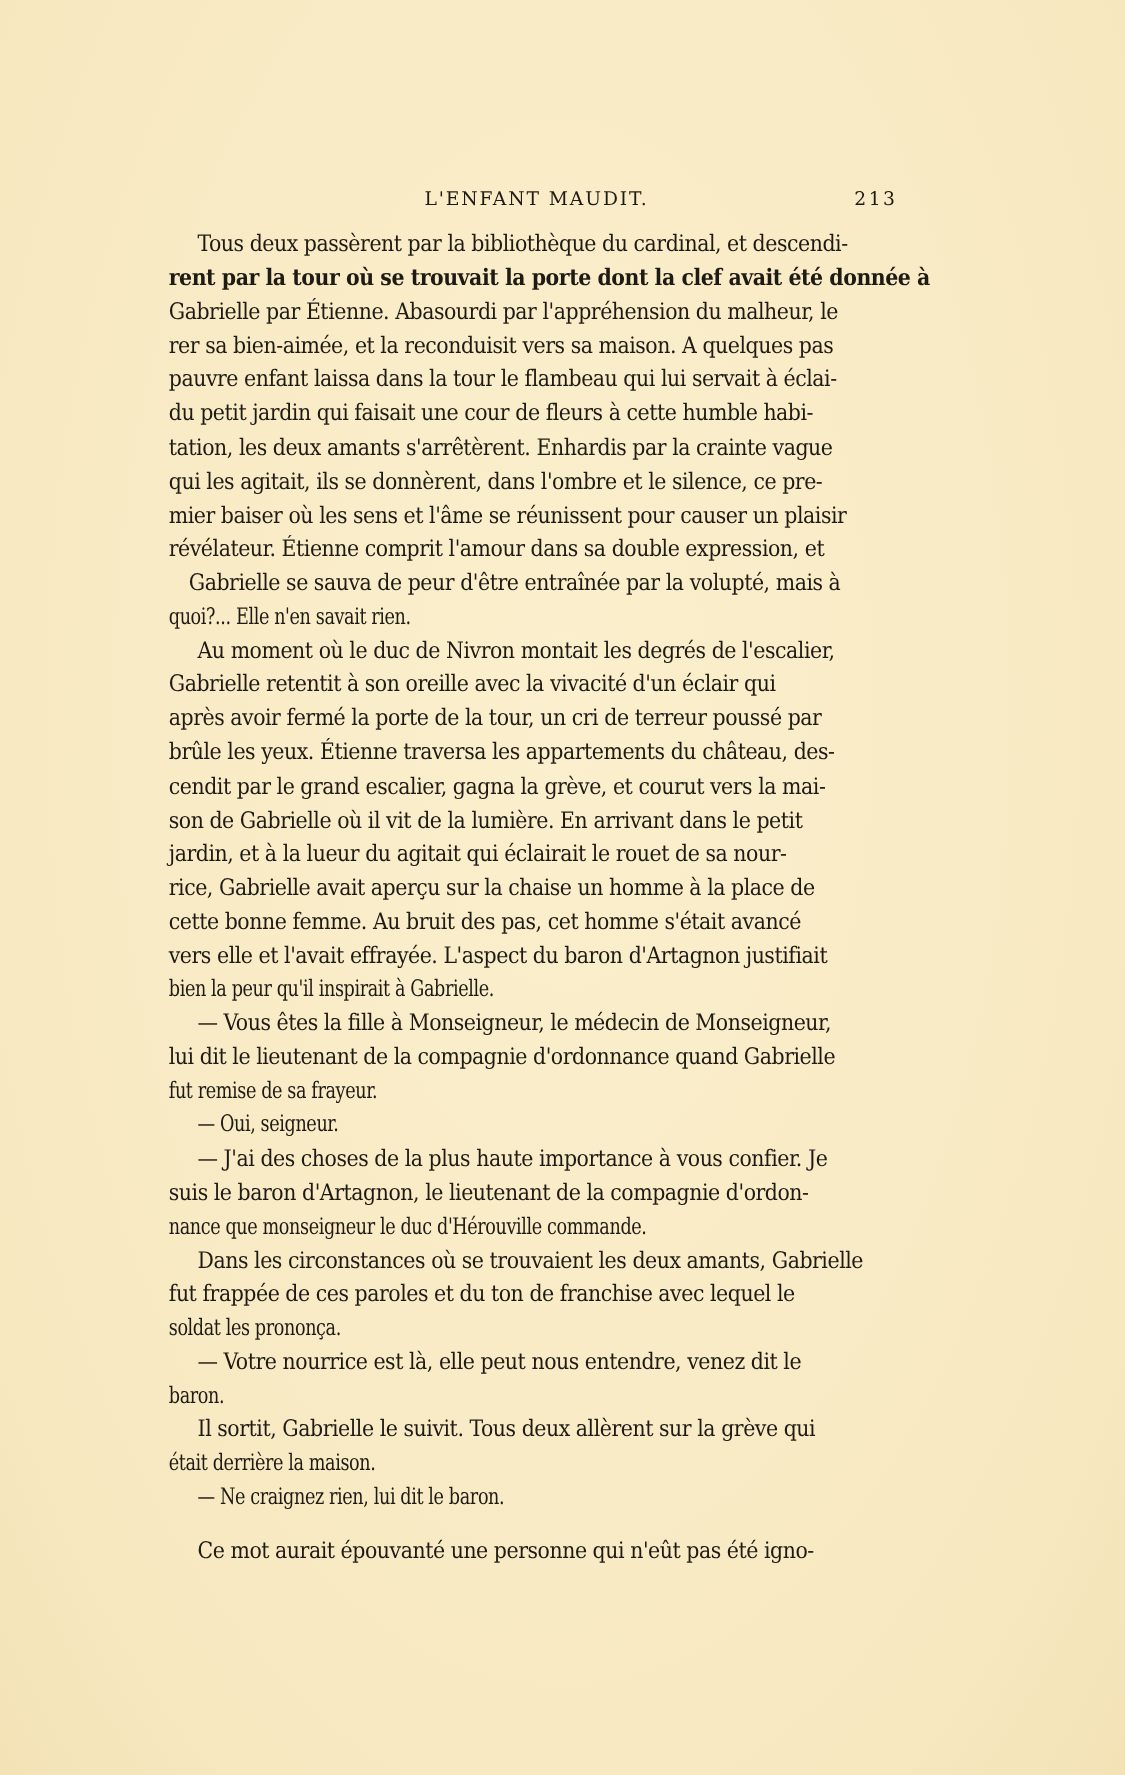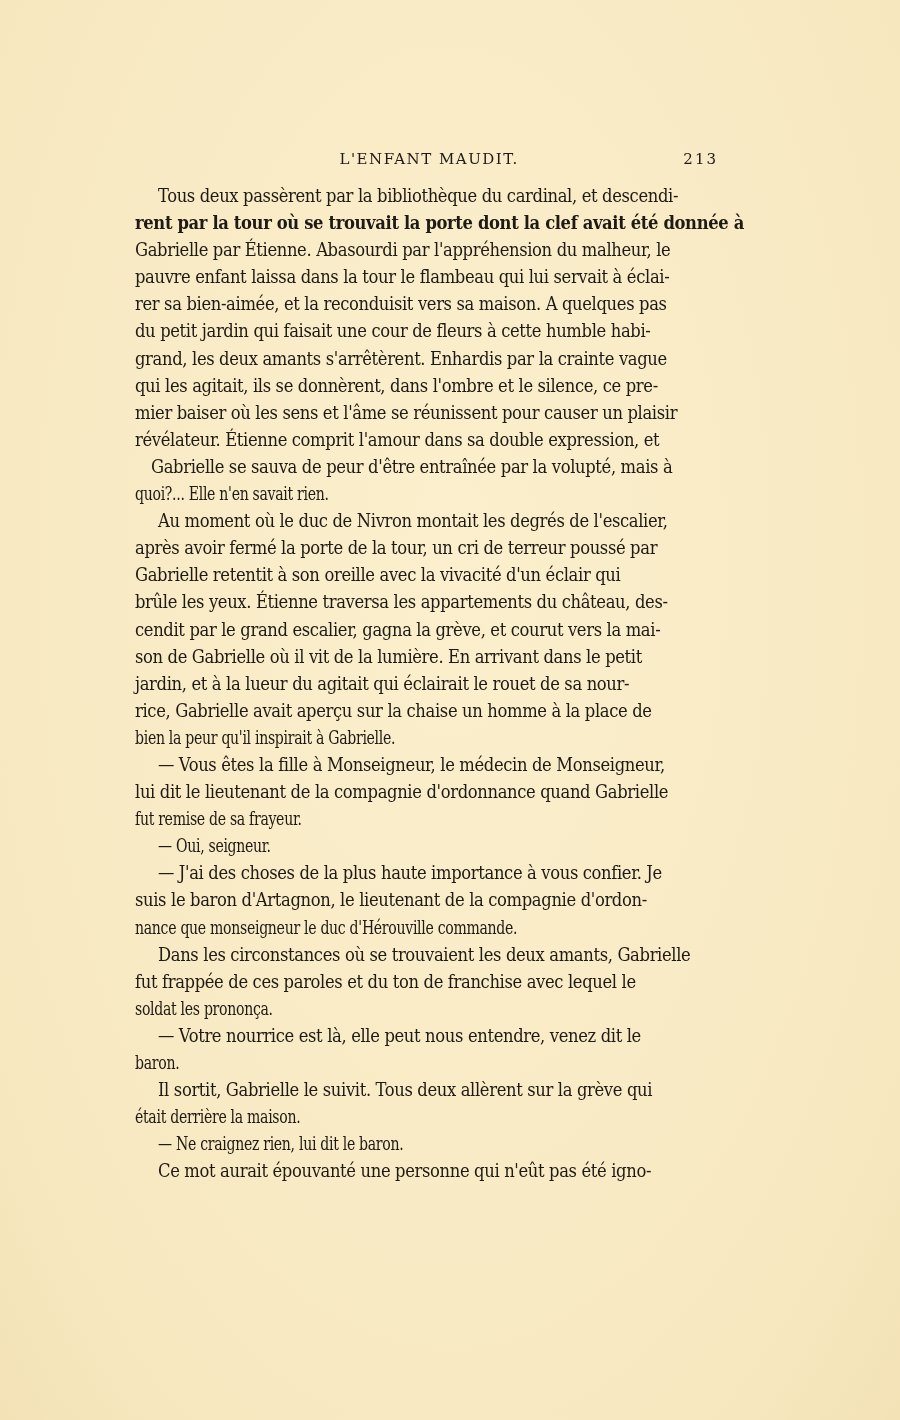--- a/index.html
+++ b/index.html
@@ -33,48 +33,50 @@
 
 <div class="page">
   <div class="header">
     <span class="title">L'ENFANT MAUDIT.</span>
     <span class="num">213</span>
   </div>
   <div class="body" id="body">
       <div class="line indent"><span style="white-space: nowrap; display: inline-block; transform: scaleX(1); transform-origin: left center;">Tous deux passèrent par la bibliothèque du cardinal, et descendi-</span></div>
       <div class="line"><span style="white-space: nowrap; display: inline-block; transform: scaleX(1); transform-origin: left center; font-weight: bold;">rent par la tour où se trouvait la porte dont la clef avait été donnée à</span></div>
       <div class="line"><span style="white-space: nowrap; display: inline-block; transform: scaleX(1); transform-origin: left center;">Gabrielle par Étienne. Abasourdi par l'appréhension du malheur, le</span></div>
+      <div class="line"><span style="white-space: nowrap; display: inline-block; transform: scaleX(1); transform-origin: left center;">rer sa bien-aimée, et la reconduisit vers sa maison. A quelques pas</span></div>
       <div class="line"><span style="white-space: nowrap; display: inline-block; transform: scaleX(1); transform-origin: left center;">pauvre enfant laissa dans la tour le flambeau qui lui servait à éclai-</span></div>
-      <div class="line"><span style="white-space: nowrap; display: inline-block; transform: scaleX(1); transform-origin: left center;">rer sa bien-aimée, et la reconduisit vers sa maison. A quelques pas</span></div>
       <div class="line"><span style="white-space: nowrap; display: inline-block; transform: scaleX(1); transform-origin: left center;">du petit jardin qui faisait une cour de fleurs à cette humble habi-</span></div>
-      <div class="line"><span style="white-space: nowrap; display: inline-block; transform: scaleX(1); transform-origin: left center;">grand, les deux amants s'arrêtèrent. Enhardis par la crainte vague</span></div>
+      <div class="line"><span style="white-space: nowrap; display: inline-block; transform: scaleX(1); transform-origin: left center;">tation, les deux amants s'arrêtèrent. Enhardis par la crainte vague</span></div>
       <div class="line"><span style="white-space: nowrap; display: inline-block; transform: scaleX(1); transform-origin: left center;">qui les agitait, ils se donnèrent, dans l'ombre et le silence, ce pre-</span></div>
       <div class="line"><span style="white-space: nowrap; display: inline-block; transform: scaleX(1); transform-origin: left center;">mier baiser où les sens et l'âme se réunissent pour causer un plaisir</span></div>
       <div class="line"><span style="white-space: nowrap; display: inline-block; transform: scaleX(1); transform-origin: left center;">révélateur. Étienne comprit l'amour dans sa double expression, et</span></div>
       <div class="line"><span style="white-space: nowrap; display: inline-block; transform: scaleX(1); transform-origin: left center; margin-left: 16px;">Gabrielle se sauva de peur d'être entraînée par la volupté, mais à</span></div>
       <div class="line last"><span style="white-space: nowrap; display: inline-block; transform: scaleX(0.86); transform-origin: left center;">quoi?... Elle n'en savait rien.</span></div>
       <div class="line indent"><span style="white-space: nowrap; display: inline-block; transform: scaleX(1); transform-origin: left center;">Au moment où le duc de Nivron montait les degrés de l'escalier,</span></div>
+      <div class="line"><span style="white-space: nowrap; display: inline-block; transform: scaleX(1); transform-origin: left center;">Gabrielle retentit à son oreille avec la vivacité d'un éclair qui</span></div>
       <div class="line"><span style="white-space: nowrap; display: inline-block; transform: scaleX(1); transform-origin: left center;">après avoir fermé la porte de la tour, un cri de terreur poussé par</span></div>
-      <div class="line"><span style="white-space: nowrap; display: inline-block; transform: scaleX(1); transform-origin: left center;">Gabrielle retentit à son oreille avec la vivacité d'un éclair qui</span></div>
       <div class="line"><span style="white-space: nowrap; display: inline-block; transform: scaleX(1); transform-origin: left center;">brûle les yeux. Étienne traversa les appartements du château, des-</span></div>
       <div class="line"><span style="white-space: nowrap; display: inline-block; transform: scaleX(1); transform-origin: left center;">cendit par le grand escalier, gagna la grève, et courut vers la mai-</span></div>
       <div class="line"><span style="white-space: nowrap; display: inline-block; transform: scaleX(1); transform-origin: left center;">son de Gabrielle où il vit de la lumière. En arrivant dans le petit</span></div>
       <div class="line"><span style="white-space: nowrap; display: inline-block; transform: scaleX(1); transform-origin: left center;">jardin, et à la lueur du agitait qui éclairait le rouet de sa nour-</span></div>
       <div class="line"><span style="white-space: nowrap; display: inline-block; transform: scaleX(1); transform-origin: left center;">rice, Gabrielle avait aperçu sur la chaise un homme à la place de</span></div>
+      <div class="line"><span style="white-space: nowrap; display: inline-block; transform: scaleX(1); transform-origin: left center;">cette bonne femme. Au bruit des pas, cet homme s'était avancé</span></div>
+      <div class="line"><span style="white-space: nowrap; display: inline-block; transform: scaleX(1); transform-origin: left center;">vers elle et l'avait effrayée. L'aspect du baron d'Artagnon justifiait</span></div>
       <div class="line last"><span style="white-space: nowrap; display: inline-block; transform: scaleX(0.86); transform-origin: left center;">bien la peur qu'il inspirait à Gabrielle.</span></div>
       <div class="line indent"><span style="white-space: nowrap; display: inline-block; transform: scaleX(1); transform-origin: left center;">— Vous êtes la fille à Monseigneur, le médecin de Monseigneur,</span></div>
       <div class="line"><span style="white-space: nowrap; display: inline-block; transform: scaleX(1); transform-origin: left center;">lui dit le lieutenant de la compagnie d'ordonnance quand Gabrielle</span></div>
       <div class="line last"><span style="white-space: nowrap; display: inline-block; transform: scaleX(0.86); transform-origin: left center;">fut remise de sa frayeur.</span></div>
       <div class="line indent last"><span style="white-space: nowrap; display: inline-block; transform: scaleX(0.86); transform-origin: left center;">— Oui, seigneur.</span></div>
       <div class="line indent"><span style="white-space: nowrap; display: inline-block; transform: scaleX(1); transform-origin: left center;">— J'ai des choses de la plus haute importance à vous confier. Je</span></div>
       <div class="line"><span style="white-space: nowrap; display: inline-block; transform: scaleX(1); transform-origin: left center;">suis le baron d'Artagnon, le lieutenant de la compagnie d'ordon-</span></div>
       <div class="line last"><span style="white-space: nowrap; display: inline-block; transform: scaleX(0.86); transform-origin: left center;">nance que monseigneur le duc d'Hérouville commande.</span></div>
       <div class="line indent"><span style="white-space: nowrap; display: inline-block; transform: scaleX(1); transform-origin: left center;">Dans les circonstances où se trouvaient les deux amants, Gabrielle</span></div>
       <div class="line"><span style="white-space: nowrap; display: inline-block; transform: scaleX(1); transform-origin: left center;">fut frappée de ces paroles et du ton de franchise avec lequel le</span></div>
       <div class="line last"><span style="white-space: nowrap; display: inline-block; transform: scaleX(0.86); transform-origin: left center;">soldat les prononça.</span></div>
       <div class="line indent"><span style="white-space: nowrap; display: inline-block; transform: scaleX(1); transform-origin: left center;">— Votre nourrice est là, elle peut nous entendre, venez dit le</span></div>
       <div class="line last"><span style="white-space: nowrap; display: inline-block; transform: scaleX(0.86); transform-origin: left center;">baron.</span></div>
       <div class="line indent"><span style="white-space: nowrap; display: inline-block; transform: scaleX(1); transform-origin: left center;">Il sortit, Gabrielle le suivit. Tous deux allèrent sur la grève qui</span></div>
       <div class="line last"><span style="white-space: nowrap; display: inline-block; transform: scaleX(0.86); transform-origin: left center;">était derrière la maison.</span></div>
       <div class="line indent last"><span style="white-space: nowrap; display: inline-block; transform: scaleX(0.86); transform-origin: left center;">— Ne craignez rien, lui dit le baron.</span></div>
-      <div class="line indent"><span style="white-space: nowrap; display: inline-block; transform: scaleX(1); transform-origin: left center;">Ce mot aurait épouvanté une personne qui n'eût pas été igno-</span></div>
+      <div class="line indent"><span style="white-space: nowrap; display: inline-block; transform: scaleX(1); transform-origin: left center; margin-top: 15px;">Ce mot aurait épouvanté une personne qui n'eût pas été igno-</span></div>
     </div>
 </div>
 
 </body></html>

